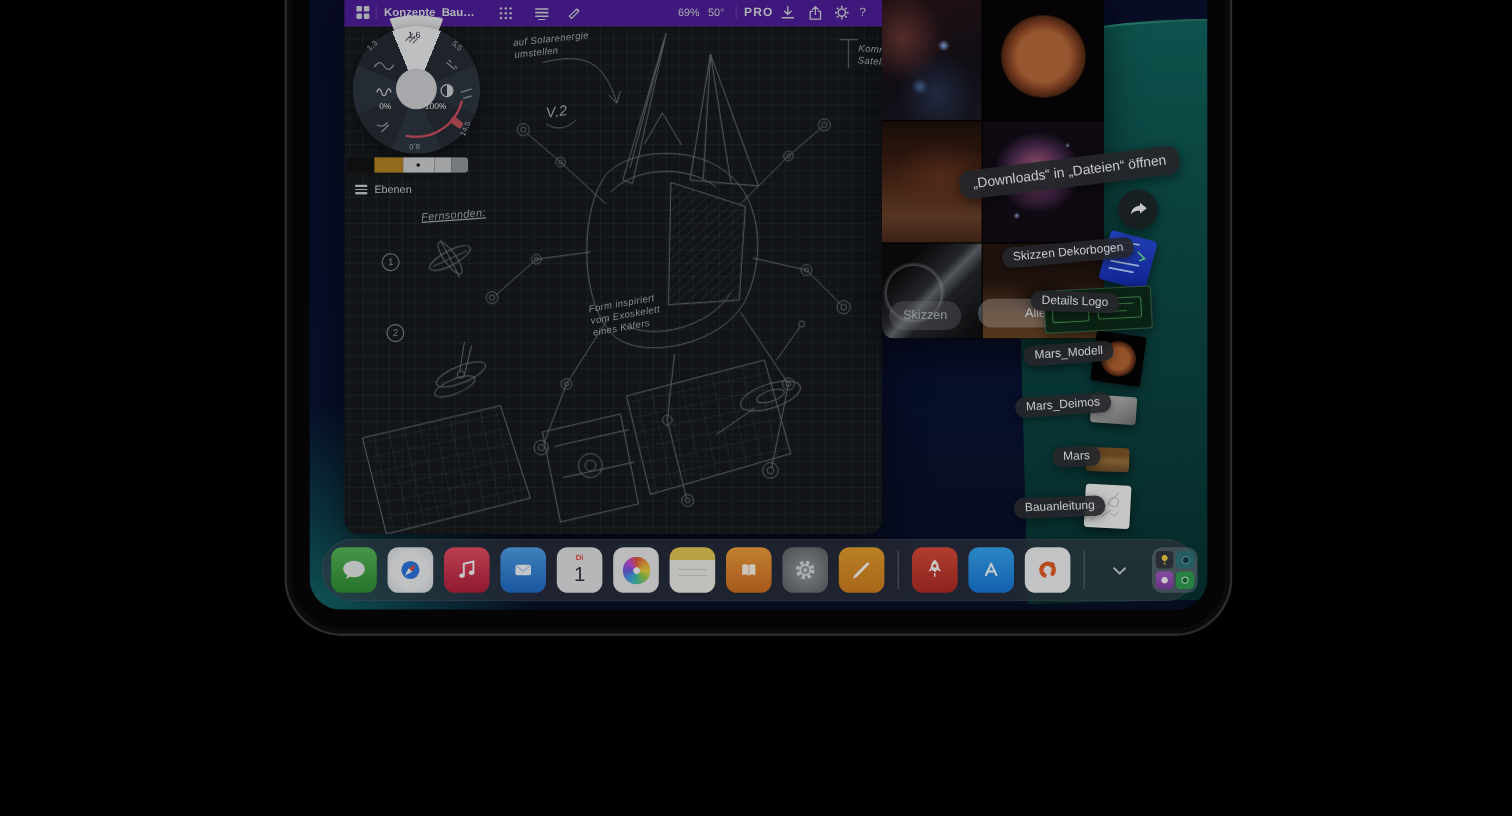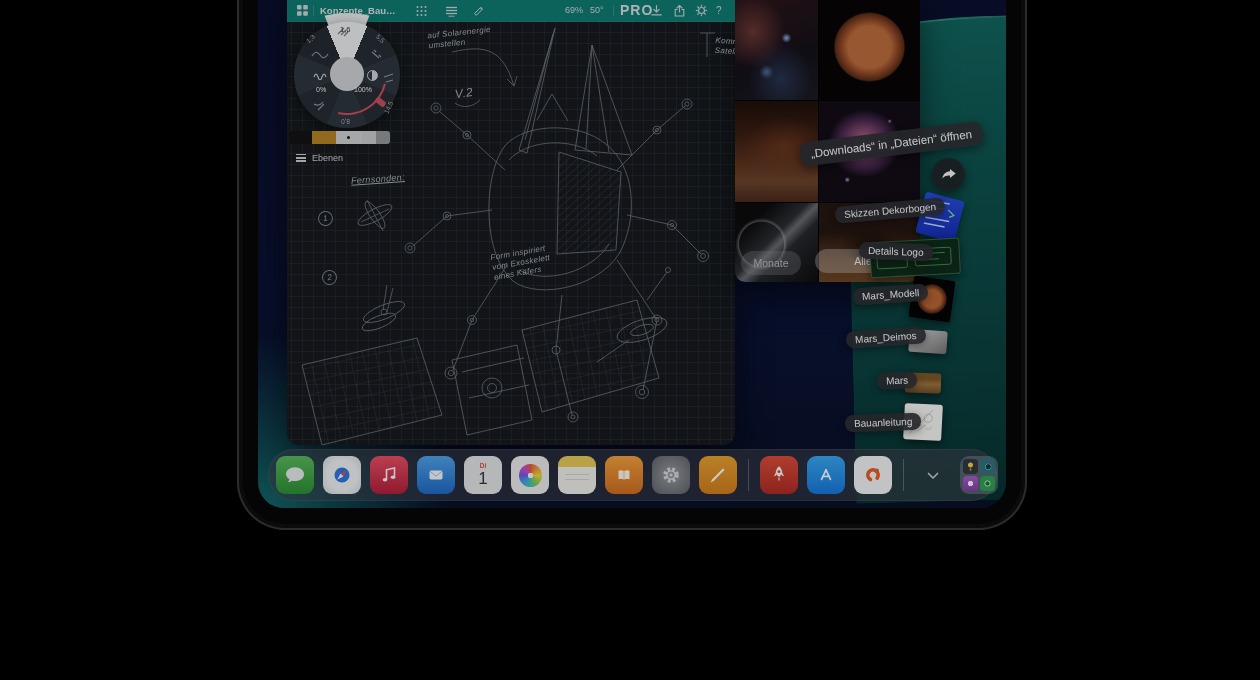--- a/index.html
+++ b/index.html
@@ -21,21 +21,21 @@
           border-top:2px solid rgba(70,185,155,.5);
           background:linear-gradient(180deg,#11625c 0%,#0d4f4b 30%,#0a3f3e 70%,#07302f 100%);}
   
   .win{position:absolute;box-shadow:0 12px 34px rgba(0,0,0,.55);}
   .sketch-win{left:29px;top:0;width:448px;height:445px;border-radius:0 0 12px 12px;overflow:hidden;
               background:#16191d;}
   .gridbg{position:absolute;inset:0;
       background-image:linear-gradient(rgba(96,138,168,.10) 1px,transparent 1px),
                        linear-gradient(90deg,rgba(96,138,168,.10) 1px,transparent 1px);
       background-size:11px 11px;background-position:4px 21px;}
-  .sk-toolbar{position:absolute;left:0;top:0;width:100%;height:21px;background:#0f766e;
+  .sk-toolbar{position:absolute;left:0;top:0;width:100%;height:21px;background:#4c1d95;
       border-bottom:1px solid rgba(255,255,255,.04);z-index:6;}
   .tbtxt{position:absolute;top:0;height:21px;line-height:21px;color:#c6cbd0;font-size:9px;}
   .tbsep{position:absolute;top:5px;width:1px;height:11px;background:rgba(255,255,255,.14);}
   .tbico{position:absolute;top:4px;width:13px;height:13px;}
   .tbico svg{display:block;}
   
   .wheel{position:absolute;left:7px;top:22px;width:106px;height:106px;z-index:7;}
   .wedge{position:absolute;left:-8px;top:-9px;width:122px;height:122px;background:#e2e4e6;
          clip-path:polygon(50% 50%,27% -10%,73% -10%);border-radius:50%/30%;}
   .ring{position:absolute;inset:0;border-radius:50%;
@@ -256,21 +256,21 @@
         </div>
         <div class="tbico" style="left:185px;">
           <svg width="13" height="13">
               <path d="M2.5 9.5 L8.5 3.5 L10.3 5.3 L4.3 11.3 Z" stroke="#c6cbd0" stroke-width="1" fill="none"></path>
               <circle cx="9.4" cy="4.4" r="1" fill="#c6cbd0"></circle>
             </svg>
         </div>
         <span class="tbtxt" style="left:278px;">69%</span>
         <span class="tbtxt" style="left:303px;">50°</span>
         <div class="tbsep" style="left:326px;"></div>
-        <span class="tbtxt" style="left:333px;font-weight:700;letter-spacing:1px;font-size:14px;color:#d0d4d8;text-align:center;">PRO</span>
+        <span class="tbtxt" style="left:333px;font-weight:700;letter-spacing:1px;font-size:10px;color:#d0d4d8;text-align:center;">PRO</span>
         <div class="tbico" style="left:363px;">
           <svg width="13" height="13">
               <g stroke="#c6cbd0" stroke-width="1.2" fill="none" stroke-linecap="round">
                 <path d="M6.5 1.5 V8 M6.5 8 L3.8 5.3 M6.5 8 L9.2 5.3"></path>
                 <path d="M1.8 10.8 H11.2"></path>
               </g>
             </svg>
         </div>
         <div class="tbico" style="left:386px;">
           <svg width="13" height="13">
@@ -360,21 +360,21 @@
           radial-gradient(4px 4px at 28% 78%, rgba(170,200,255,.8), transparent 70%),
           radial-gradient(3px 3px at 70% 20%, rgba(200,220,255,.7), transparent 70%),
           #120c16;"></div>
         <div class="ph" style="background:
           radial-gradient(circle at 32% 52%, transparent 22px, rgba(185,190,196,.35) 23px, transparent 26px),
           linear-gradient(135deg,#0b0b0d 22%,#2a2c30 45%,#63676d 52%,#24262a 62%,#0c0c0e 100%);"></div>
         <div class="ph" style="background:
           radial-gradient(40% 30% at 50% 55%, rgba(20,12,8,.8), transparent 75%),
           linear-gradient(180deg,#241611 0 38%,#3e2617 55%,#59381f 75%,#654223 100%);"></div>
       </div>
-      <div class="pill m">Monate</div>
+      <div class="pill m">Skizzen</div>
       <div class="pill a">Alle</div>
     </div>
 
     <div class="dlayer">
 
       <div class="thumb" style="left:662px;top:196px;width:40px;height:42px;transform:rotate(15deg);background:
         linear-gradient(160deg,#2a50e0,#1428a8);">
         <svg width="40" height="42">
             <g stroke="#cfe2ff" stroke-width="1.4" opacity=".9">
               <line x1="6" y1="8" x2="26" y2="6"></line>

